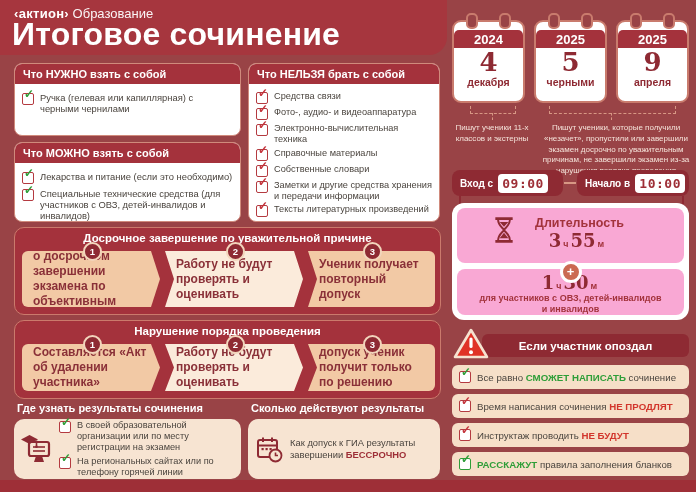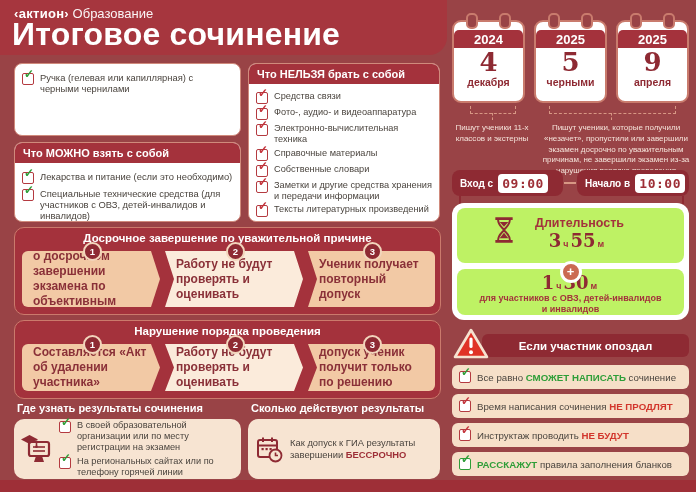--- a/index.html
+++ b/index.html
@@ -90,21 +90,21 @@
   .pill-start{left:577px;width:112px;}
   .plabel{color:#fff;font-weight:bold;font-size:10px;margin-right:5px;white-space:nowrap;}
   .pclock{background:#fff;border-radius:4px;height:19px;min-width:50px;display:flex;align-items:center;justify-content:center;
           color:#9E2F37;font-family:"DejaVu Sans Mono",monospace;font-weight:bold;font-size:13px;letter-spacing:.5px;}
   .pdash{left:564px;top:182px;width:12px;height:2px;background:#D89784;}
   .conn{width:2px;height:8px;background:#8E2A33;}
   .connl{left:459px;top:196px;} .connr{left:682px;top:196px;}
 
   
   .dur-card{left:452px;top:203px;width:237px;height:117px;background:#fff;border-radius:12px;box-sizing:border-box;padding:5px;}
-  .dur-sec{background:#bef264;border-radius:8px;position:relative;text-align:center;box-sizing:border-box;}
+  .dur-sec{background:#f9a8d4;border-radius:8px;position:relative;text-align:center;box-sizing:border-box;}
   .durA{height:55px;padding-top:8px;}
   .durB{height:46px;margin-top:6px;padding-top:3px;}
   .dur-label{color:#A3333C;font-weight:bold;font-size:12.5px;}
   .tnum{font-family:"DejaVu Serif",serif;font-weight:bold;font-size:18px;color:#8E2A33;}
   .tunit{font-size:9px;color:#A3333C;font-weight:bold;margin:0 2px;}
   .dur-note{font-size:9px;line-height:1.25;color:#A3333C;font-weight:bold;}
   .plus{position:absolute;left:50%;top:58px;transform:translateX(-50%);width:16px;height:16px;border-radius:50%;
         background:#CB6A52;border:3px solid #fff;color:#fff;font-weight:bold;font-size:13px;line-height:15px;text-align:center;z-index:2;}
   .hourglass{position:absolute;left:36px;top:9px;}
 
@@ -124,20 +124,21 @@
 <body>
 
 <div class="abs band"></div>
 <div class="abs logo">
   <b>‹актион›</b>
   <span>Образование</span>
 </div>
 <div class="abs title">Итоговое сочинение</div>
 
 <div class="abs wcard card-need">
+  <div class="chead">Что НУЖНО взять с собой</div>
   <div class="items">
     <div class="item">
       <span class="cb"></span>
       <span class="itxt">Ручка (гелевая или капиллярная) с черными чернилами</span>
     </div>
   </div>
 </div>
 
 <div class="abs wcard card-can">
   <div class="chead">Что МОЖНО взять с собой</div>

